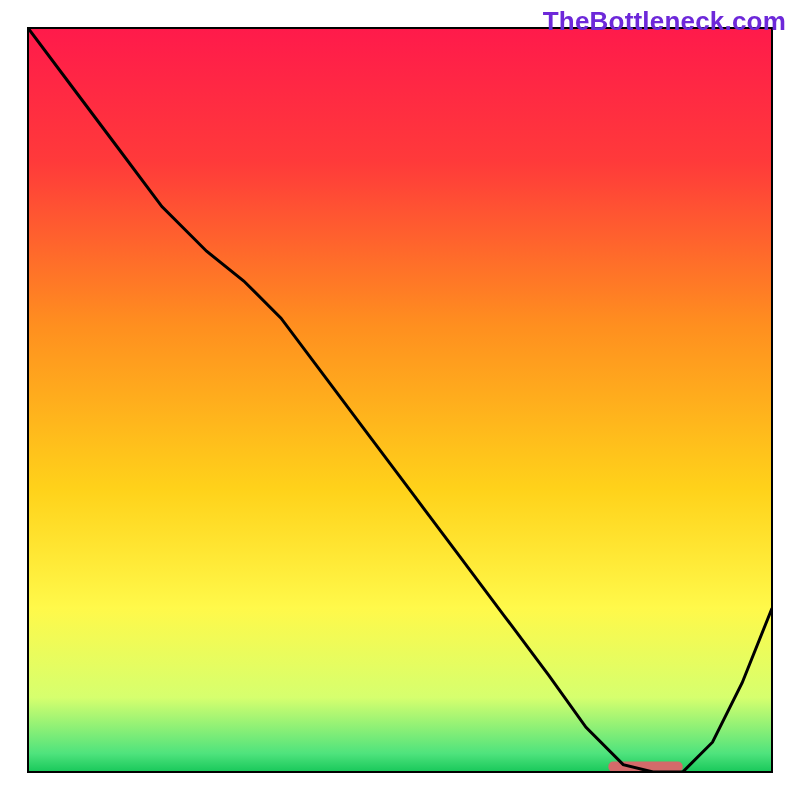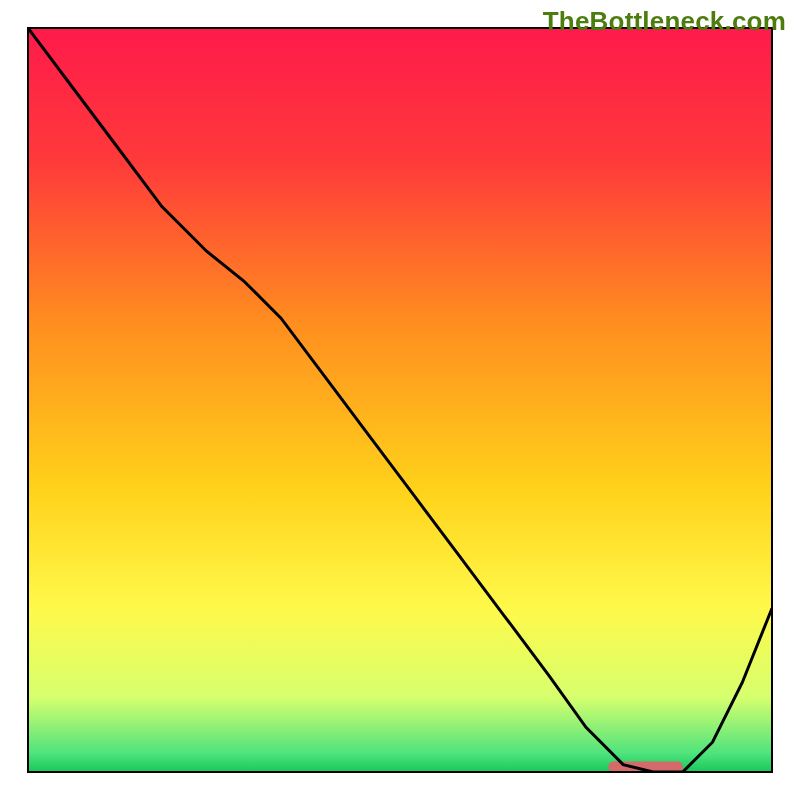--- a/index.html
+++ b/index.html
@@ -14,21 +14,21 @@
     position: relative;
     width: 800px;
     height: 800px;
   }
   .watermark {
     position: absolute;
     top: 6px;
     right: 14px;
     font-size: 26px;
     font-weight: 600;
-    color: #4d7c0f;
+    color: #6d28d9;
     letter-spacing: 0.2px;
     user-select: none;
   }
   
   svg.chart {
     position: absolute;
     inset: 0;
     width: 800px;
     height: 800px;
     display: block;

